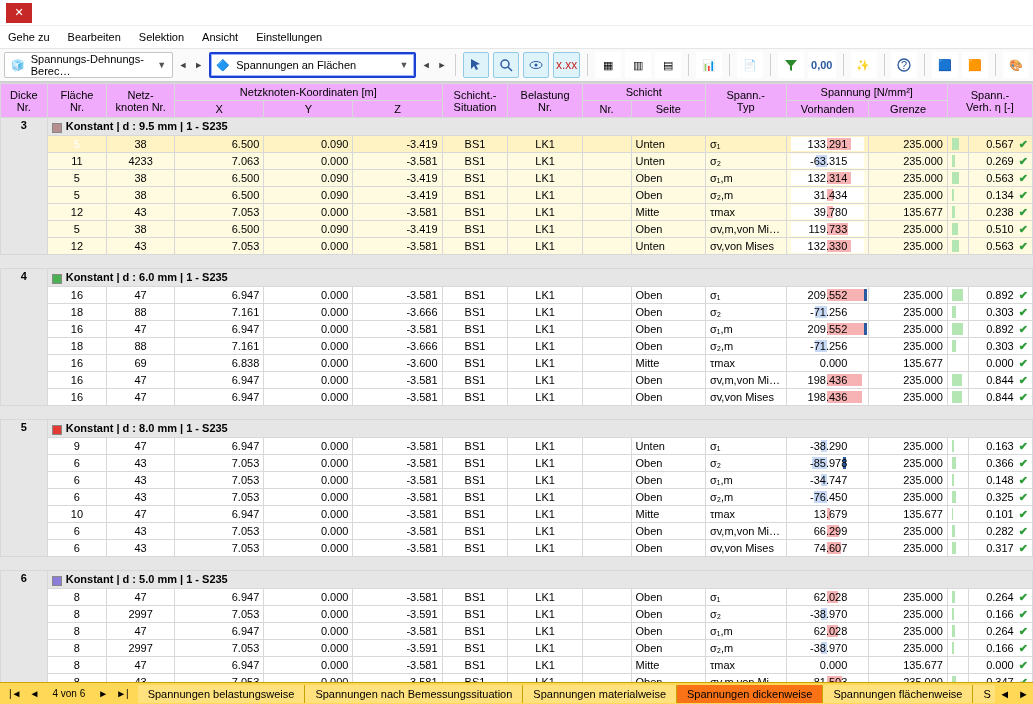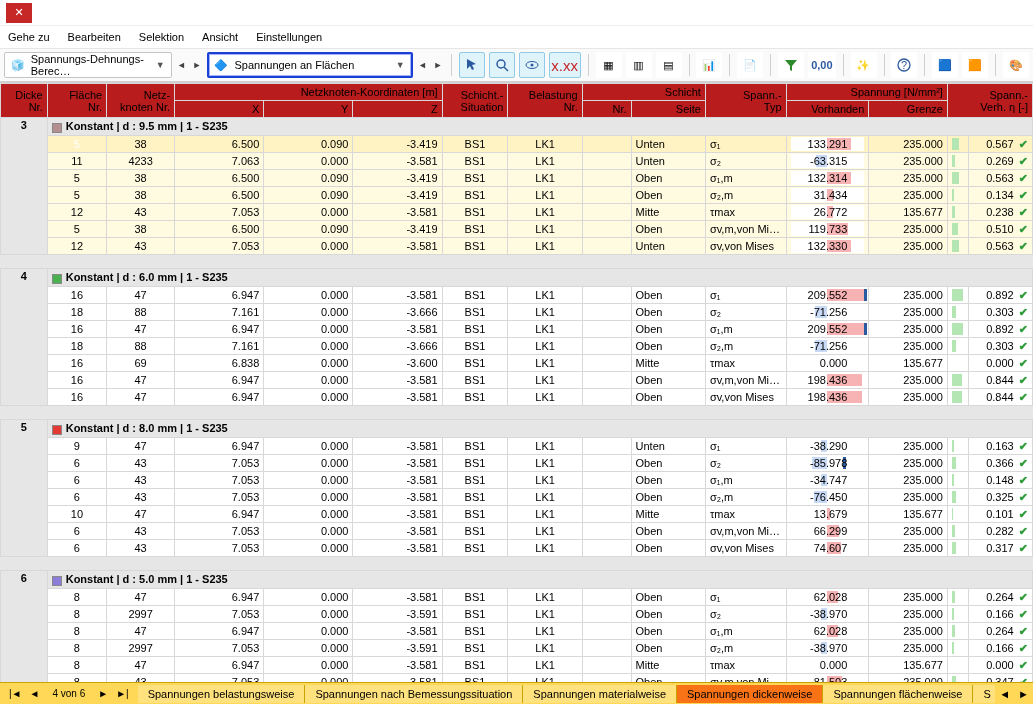--- a/index.html
+++ b/index.html
@@ -13,21 +13,21 @@
 .tb-btn{height:26px;min-width:26px;border:1px solid transparent;display:inline-flex;align-items:center;justify-content:center;padding:0 4px;background:#fff;cursor:pointer;border-radius:2px;}
 .tb-sep{width:1px;height:22px;background:#d0d0d0;margin:0 3px;}
 .dd{height:26px;border:1px solid #c5c5c5;background:#fff;display:inline-flex;align-items:center;padding:0 6px;gap:6px;border-radius:2px;}
 .dd .caret{font-size:9px;color:#555;}
 .dd-main{border:2px solid #1a3fd3;box-shadow:0 0 0 1px #9fb3ff inset;width:246px;}
 .arrow-btn{width:14px;height:26px;display:flex;align-items:center;justify-content:center;cursor:pointer;color:#444;font-size:9px;}
 .cyan{background:#dff3fb;border:1px solid #8fcbe6;}
 .grid{flex:1;overflow:auto;border-top:1px solid #d0d0d0;}
 table{border-collapse:collapse;width:100%;table-layout:fixed;}
 th,td{border:1px solid #d8d8d8;padding:1px 4px;height:17px;white-space:nowrap;overflow:hidden;text-overflow:ellipsis;}
-thead th{background:#b91c1c;font-weight:normal;text-align:right;position:sticky;}
+thead th{background:#f0abfc;font-weight:normal;text-align:center;position:sticky;}
 thead tr:first-child th{top:0;}
 thead tr:nth-child(2) th{top:17px;}
 .section-row td{background:#e6e6e6;font-weight:bold;height:18px;}
 .section-row .swatch{display:inline-block;width:10px;height:10px;vertical-align:middle;margin-right:4px;border:1px solid #888;}
 .block-sel td{background:#fffbe0;}
 tr.sel td{background:#fff3c4 !important;}
 td.num{text-align:right;}
 td.ctr{text-align:center;}
 td.sel-cell{background:#1a73e8;color:#fff;text-align:center;}
 .bar-wrap{position:relative;height:14px;background:#fff;border:0;}
@@ -91,21 +91,21 @@
         <line x1="10" y1="10" x2="14" y2="14" stroke="#2c5aa0" stroke-width="1.5"></line>
       </svg>
     </div>
   <div class="tb-btn cyan">
       <svg class="icon-svg" viewBox="0 0 16 16">
         <ellipse cx="8" cy="8" rx="6" ry="3.5" fill="none" stroke="#2c5aa0"></ellipse>
         <circle cx="8" cy="8" r="1.5" fill="#2c5aa0"></circle>
       </svg>
     </div>
   <div class="tb-btn cyan">
-      <span style="color:#c62828;font-size:15px">x.xx</span>
+      <span style="color:#c62828;font-size:12px">x.xx</span>
     </div>
   <div class="tb-sep"></div>
   <div class="tb-btn">▦</div>
   <div class="tb-btn">▥</div>
   <div class="tb-btn">▤</div>
   <div class="tb-sep"></div>
   <div class="tb-btn">📊</div>
   <div class="tb-sep"></div>
   <div class="tb-btn">📄</div>
   <div class="tb-sep"></div>
@@ -287,21 +287,21 @@
           <td class="num">0.000</td>
           <td class="num">-3.581</td>
           <td class="ctr">BS1</td>
           <td class="ctr">LK1</td>
           <td class="ctr"></td>
           <td class="">Mitte</td>
           <td class="">τmax</td>
           <td>
             <div class="bar-wrap">
               <div class="bar bar-pos" style="width: 7.69167%;"></div>
-              <div class="bar-val">26.772</div>
+              <div class="bar-val">39.780</div>
             </div>
           </td>
           <td class="num">135.677</td>
           <td>
             <div class="gbar">
               <div class="gfill" style="width: 23.8%;"></div>
             </div>
           </td>
           <td class="num">0.238 <span class="check">✔</span></td>
         </tr>

